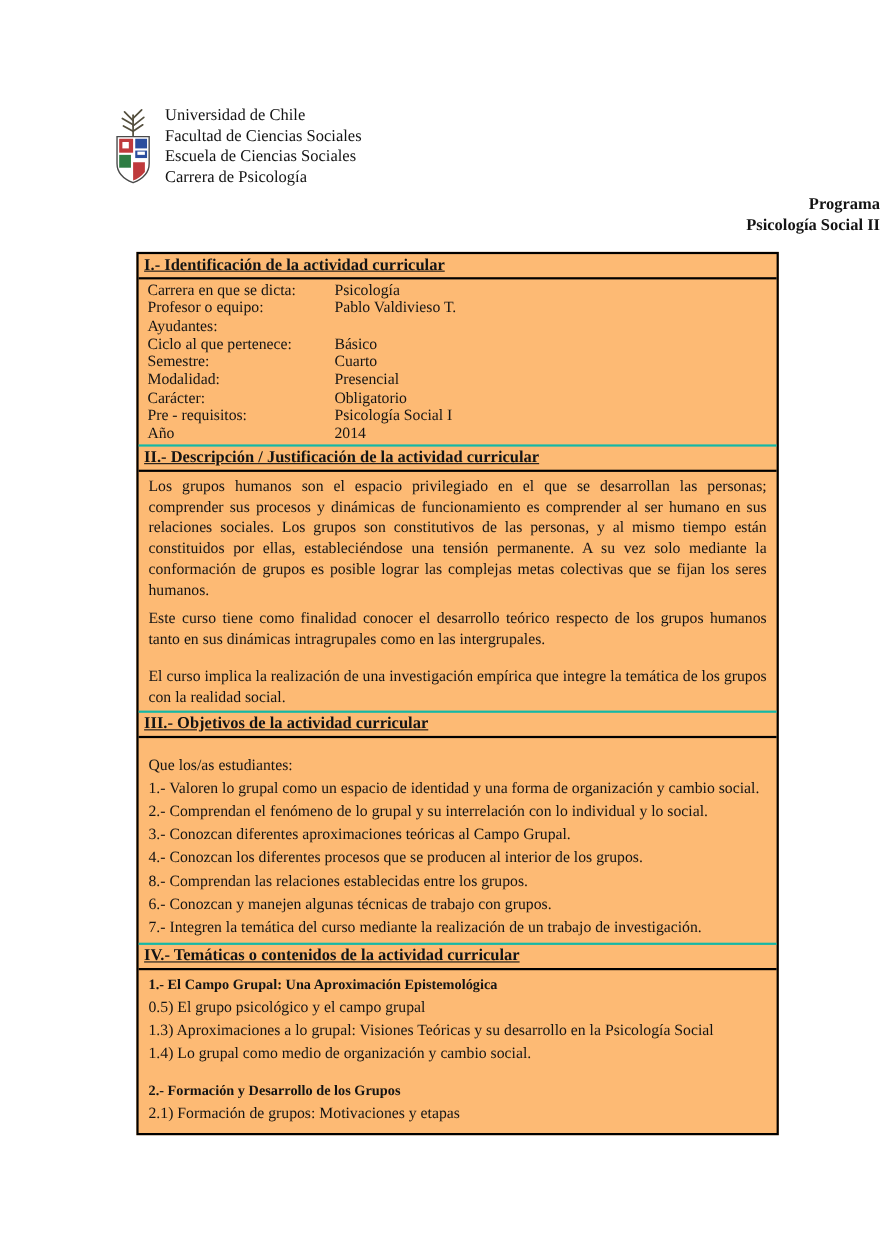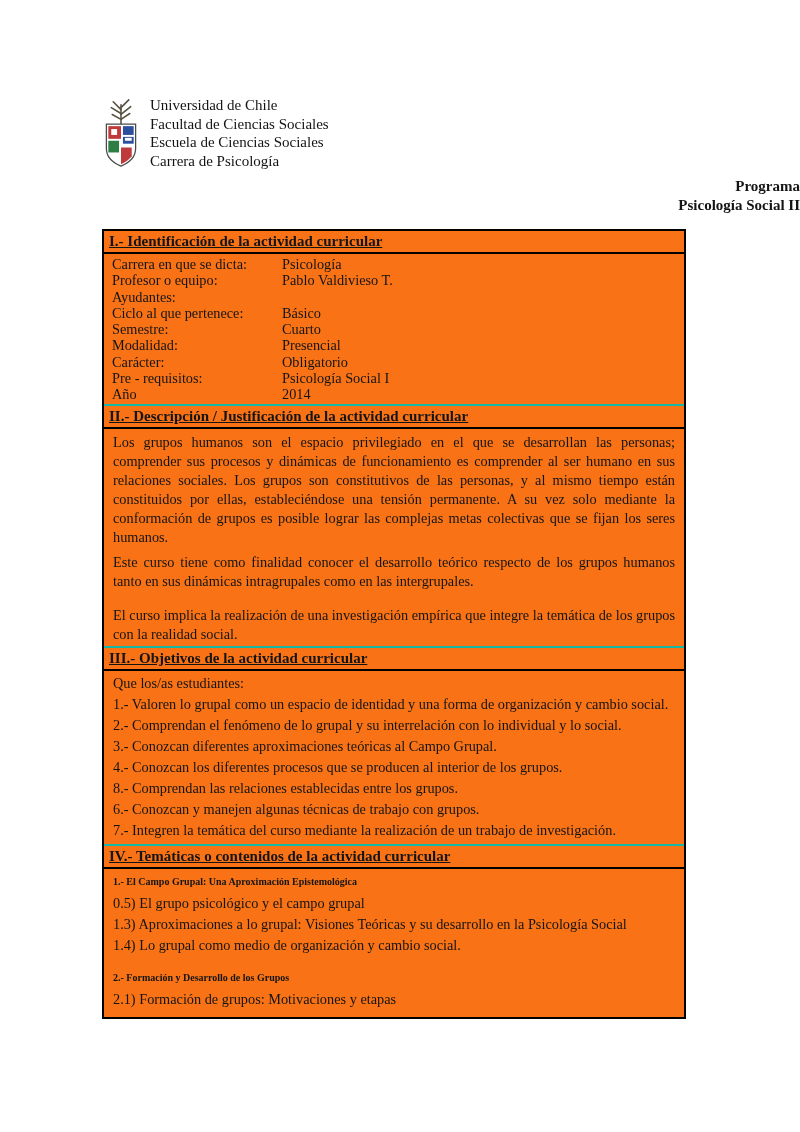--- a/index.html
+++ b/index.html
@@ -5,42 +5,42 @@
   html,body{margin:0;padding:0}
   body{
     width:800px;height:1132px;background:#ffffff;position:relative;overflow:hidden;
     font-family:"Liberation Serif", serif;color:#141414;
   }
   .letterhead{position:absolute;left:99px;top:92px;display:flex;align-items:flex-end}
   .logo{width:44px;height:76px;margin-right:7px;flex:0 0 auto}
   .inst{font-size:15px;line-height:18.6px;padding-top:4px;white-space:nowrap}
   .titleblock{position:absolute;left:0;top:177px;width:100%;text-align:right;
     font-weight:bold;font-size:15px;line-height:19px}
-  .doc{position:absolute;left:102px;top:229px;width:580px;border:2px solid #000;background:#f97316}
+  .doc{position:absolute;left:124px;top:229px;width:580px;border:2px solid #000;background:#fdba74}
   .sec-head{font-weight:bold;font-size:15px;line-height:18px;padding:1px 5px 2px;
     border-bottom:2px solid #000}
   .section + .section .sec-head{border-top:2px solid #14b8a6}
   .sec-head span{text-decoration:underline}
   
   .s1-body{padding:2px 8px 1px;font-size:14.3px;line-height:16.3px}
   .id-row{display:flex}
   .id-label{width:170px;flex:0 0 auto}
   .id-value{flex:1}
   
   .s2-body{padding:4px 9px 2px;font-size:14.3px;line-height:19px}
   .para{text-align:justify;margin:0}
   .para-2{margin-top:6px}
   .para-3{margin-top:15px}
   
-  .s3-body{padding:3px 9px 4px;font-size:14.3px;line-height:19px}
+  .s3-body{padding:16px 9px 4px;font-size:14.3px;line-height:19px}
   .obj-intro{margin:0}
   .obj{margin-top:2px;padding-left:21px;text-indent:-21px;text-align:justify}
   
   .s4-body{padding:3px 9px 8px;font-size:14.3px;line-height:20px}
-  .unit-title{font-weight:bold;font-size:10px}
+  .unit-title{font-weight:bold;font-size:13px}
   .unit-item{margin-top:1px}
   .unit-2{margin-top:13px}
 </style>
 </head>
 <body>
 
 <div>
 
   <div class="letterhead">
     <svg class="logo" viewBox="0 0 44 78" aria-hidden="true">

